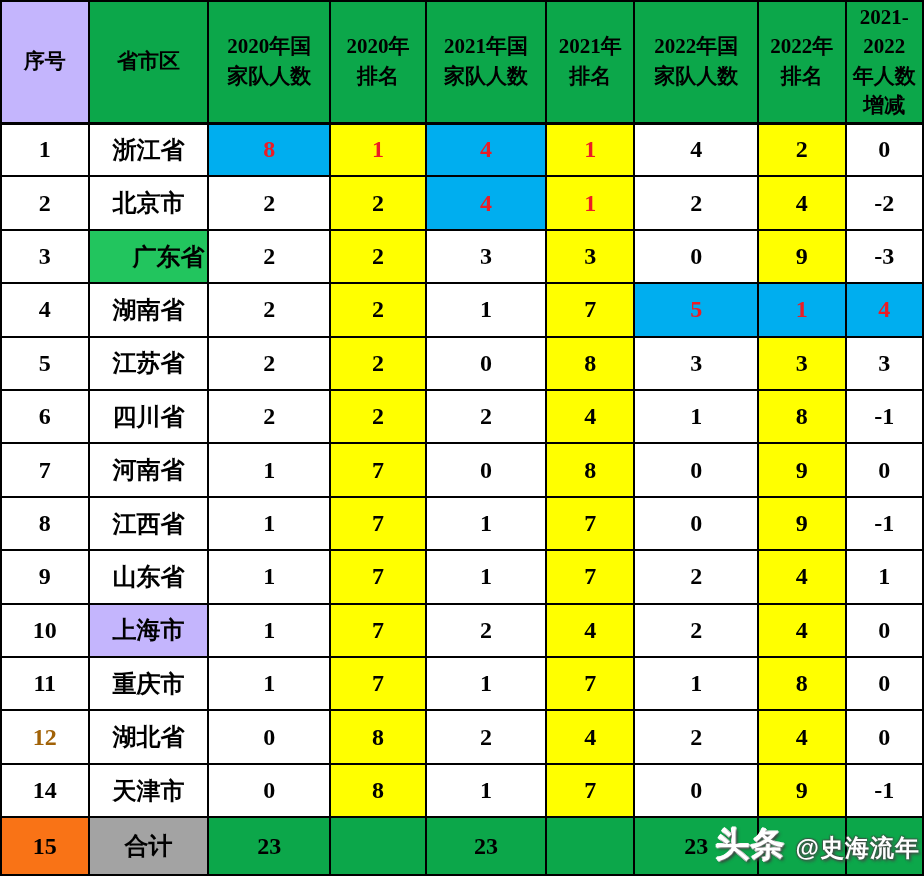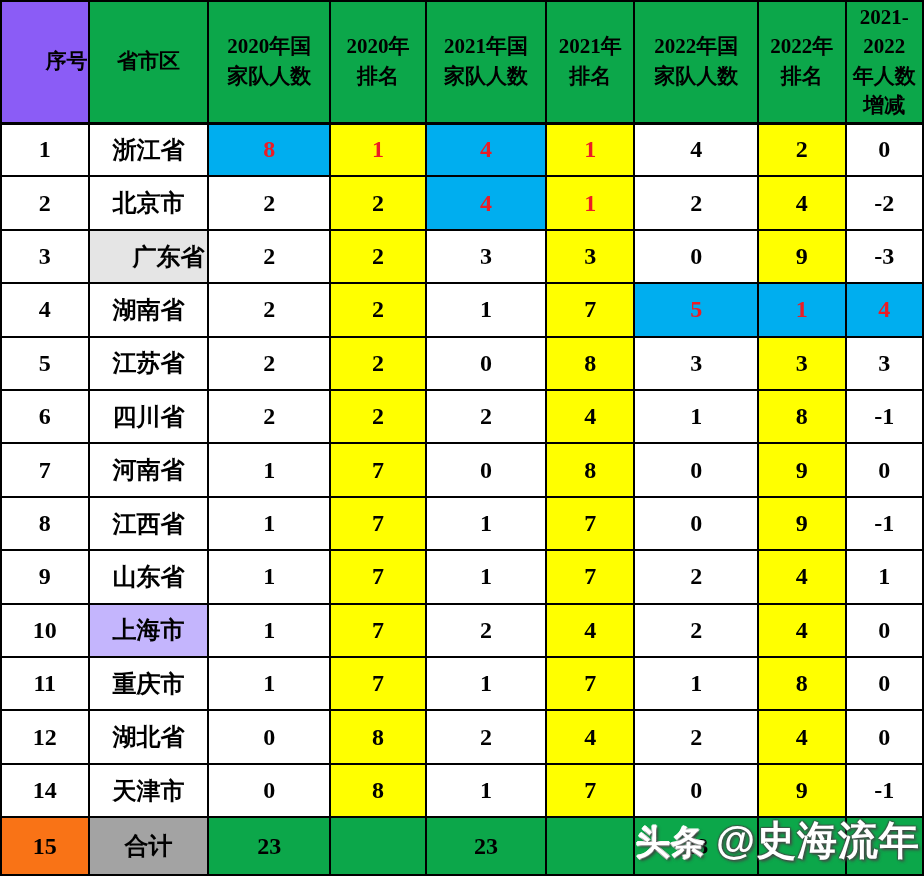--- a/index.html
+++ b/index.html
@@ -30,40 +30,40 @@
     white-space:nowrap;color:#fff;font-weight:bold;
     font-family:"Liberation Sans","DejaVu Sans",sans-serif;
     text-shadow:2px 2px 3px rgba(70,70,70,.95),-1px -1px 1px rgba(70,70,70,.55),1px -1px 1px rgba(70,70,70,.55),-1px 1px 1px rgba(70,70,70,.55);
     letter-spacing:1px;
   }
   .wm-brand{
     font-size:34px;
     text-shadow:2px 2px 3px rgba(60,60,60,.95),1px 0 0 #fff,0 1px 0 #fff,-1px 0 0 #fff,0 -1px 0 #fff;
     margin-right:10px;
   }
-  .wm-handle{font-size:40px;}
+  .wm-handle{font-size:24px;}
 </style>
 </head>
 <body>
 
 <table class="stats">
   <colgroup>
       <col style="width: 9.5%;">
       <col style="width: 13%;">
       <col style="width: 13.2%;">
       <col style="width: 10.4%;">
       <col style="width: 13%;">
       <col style="width: 9.6%;">
       <col style="width: 13.4%;">
       <col style="width: 9.5%;">
       <col style="width: 8.4%;">
     </colgroup>
   <thead>
     <tr>
-        <th style="background: #8b5cf6; text-align: right;">序号</th>
+        <th style="background: #c4b5fd;">序号</th>
         <th style="background: rgb(12, 167, 74);">省市区</th>
         <th style="background: rgb(12, 167, 74);">2020年国
 家队人数</th>
         <th style="background: rgb(12, 167, 74);">2020年
 排名</th>
         <th style="background: rgb(12, 167, 74);">2021年国
 家队人数</th>
         <th style="background: rgb(12, 167, 74);">2021年
 排名</th>
         <th style="background: rgb(12, 167, 74);">2022年国
@@ -94,21 +94,21 @@
         <td style="background: rgb(255, 255, 255); color: rgb(0, 0, 0);">2</td>
         <td style="background: rgb(255, 255, 0); color: rgb(0, 0, 0);">2</td>
         <td style="background: rgb(0, 174, 239); color: rgb(237, 28, 36);">4</td>
         <td style="background: rgb(255, 255, 0); color: rgb(237, 28, 36);">1</td>
         <td style="background: rgb(255, 255, 255); color: rgb(0, 0, 0);">2</td>
         <td style="background: rgb(255, 255, 0); color: rgb(0, 0, 0);">4</td>
         <td style="background: rgb(255, 255, 255); color: rgb(0, 0, 0);">-2</td>
       </tr>
       <tr>
         <td style="background: rgb(255, 255, 255); color: rgb(0, 0, 0);">3</td>
-        <td style="background: #e5e5e5; color: rgb(0, 0, 0); padding-left: 40px;">广东省</td>
+        <td style="background: #22c55e; color: rgb(0, 0, 0); padding-left: 40px;">广东省</td>
         <td style="background: rgb(255, 255, 255); color: rgb(0, 0, 0);">2</td>
         <td style="background: rgb(255, 255, 0); color: rgb(0, 0, 0);">2</td>
         <td style="background: rgb(255, 255, 255); color: rgb(0, 0, 0);">3</td>
         <td style="background: rgb(255, 255, 0); color: rgb(0, 0, 0);">3</td>
         <td style="background: rgb(255, 255, 255); color: rgb(0, 0, 0);">0</td>
         <td style="background: rgb(255, 255, 0); color: rgb(0, 0, 0);">9</td>
         <td style="background: rgb(255, 255, 255); color: rgb(0, 0, 0);">-3</td>
       </tr>
       <tr>
         <td style="background: rgb(255, 255, 255); color: rgb(0, 0, 0);">4</td>
@@ -192,21 +192,21 @@
         <td style="background: rgb(255, 255, 255); color: rgb(0, 0, 0);">重庆市</td>
         <td style="background: rgb(255, 255, 255); color: rgb(0, 0, 0);">1</td>
         <td style="background: rgb(255, 255, 0); color: rgb(0, 0, 0);">7</td>
         <td style="background: rgb(255, 255, 255); color: rgb(0, 0, 0);">1</td>
         <td style="background: rgb(255, 255, 0); color: rgb(0, 0, 0);">7</td>
         <td style="background: rgb(255, 255, 255); color: rgb(0, 0, 0);">1</td>
         <td style="background: rgb(255, 255, 0); color: rgb(0, 0, 0);">8</td>
         <td style="background: rgb(255, 255, 255); color: rgb(0, 0, 0);">0</td>
       </tr>
       <tr>
-        <td style="background: rgb(255, 255, 255); color: #000000; margin-left: 16px;">12</td>
+        <td style="background: rgb(255, 255, 255); color: #a16207; margin-left: 16px;">12</td>
         <td style="background: rgb(255, 255, 255); color: rgb(0, 0, 0);">湖北省</td>
         <td style="background: rgb(255, 255, 255); color: rgb(0, 0, 0);">0</td>
         <td style="background: rgb(255, 255, 0); color: rgb(0, 0, 0);">8</td>
         <td style="background: rgb(255, 255, 255); color: rgb(0, 0, 0);">2</td>
         <td style="background: rgb(255, 255, 0); color: rgb(0, 0, 0);">4</td>
         <td style="background: rgb(255, 255, 255); color: rgb(0, 0, 0);">2</td>
         <td style="background: rgb(255, 255, 0); color: rgb(0, 0, 0);">4</td>
         <td style="background: rgb(255, 255, 255); color: rgb(0, 0, 0);">0</td>
       </tr>
       <tr>

